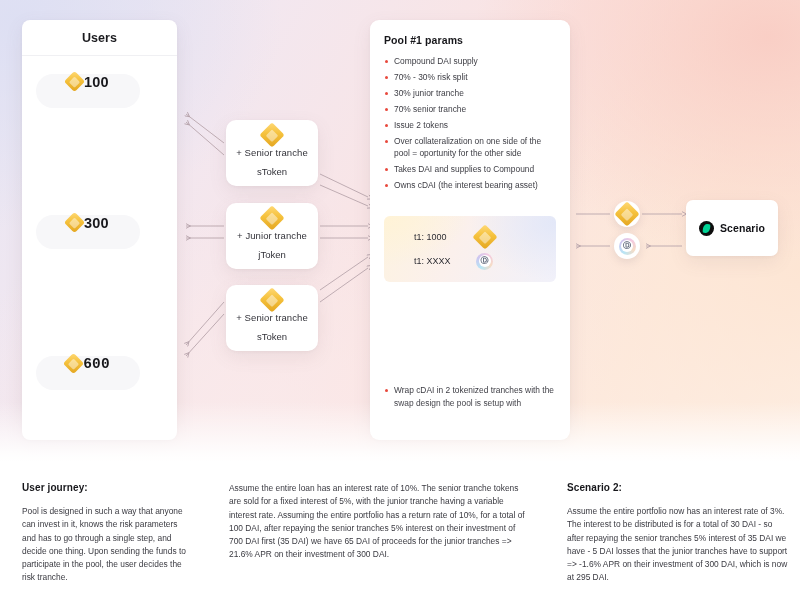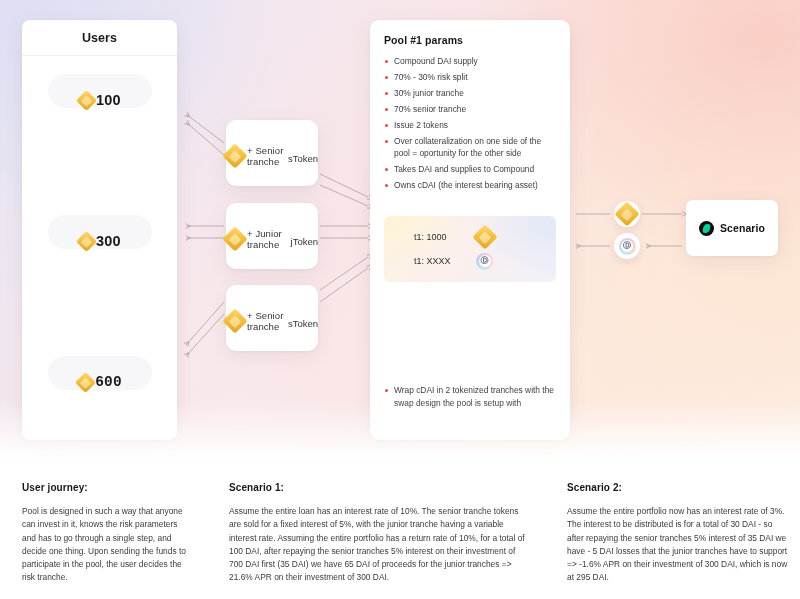--- a/index.html
+++ b/index.html
@@ -58,26 +58,26 @@
     text-align: center;
     font-size: 12.5px;
     font-weight: bold;
     color: #1b1b1f;
     padding: 11px 0 10px;
     border-bottom: 1px solid #f0f0f3;
     letter-spacing: .1px;
   }
   .user-chip {
     position: absolute;
-    left: 26px;
+    left: 14px;
     width: 104px; height: 34px;
     border-radius: 17px;
     background: #f7f7f9;
     display: flex;
-    align-items: flex-end;
+    align-items: flex-start;
     justify-content: center;
     gap: 2px;
   }
   .user-chip .amount {
     font-size: 14.5px;
     font-weight: bold;
     color: #18181c;
     letter-spacing: .2px;
   }
   #chip-0 { top: 54px; }
@@ -127,21 +127,21 @@
     color: #5b6477;
     line-height: 1;
   }
 
   
   .tranche-card {
     left: 226px;
     width: 92px; height: 66px;
     padding-top: 6px;
     display: flex;
-    flex-direction: row;
+    flex-direction: column;
     align-items: center;
     justify-content: flex-start;
     gap: 3px;
   }
   #tranche-0 { top: 120px; }
   #tranche-1 { top: 203px; }
   #tranche-2 { top: 285px; }
   .tranche-label {
     font-size: 9.5px;
     color: #33333a;
@@ -416,20 +416,19 @@
 
   </div>
 </div>
 
 <div id="footer">
   <div class="note" id="note-0">
     <h3>User journey:</h3>
     <p>Pool is designed in such a way that anyone can invest in it, knows the risk parameters and has to go through a single step, and decide one thing. Upon sending the funds to participate in the pool, the user decides the risk tranche.</p>
   </div>
   <div class="note" id="note-1">
-    <h3>Scenario 1:</h3>
     <p>Assume the entire loan has an interest rate of 10%. The senior tranche tokens are sold for a fixed interest of 5%, with the junior tranche having a variable interest rate. Assuming the entire portfolio has a return rate of 10%, for a total of 100 DAI, after repaying the senior tranches 5% interest on their investment of 700 DAI first (35 DAI) we have 65 DAI of proceeds for the junior tranches =&gt; 21.6% APR on their investment of 300 DAI.</p>
   </div>
   <div class="note" id="note-2">
     <h3>Scenario 2:</h3>
     <p>Assume the entire portfolio now has an interest rate of 3%. The interest to be distributed is for a total of 30 DAI - so after repaying the senior tranches 5% interest of 35 DAI we have - 5 DAI losses that the junior tranches have to support =&gt; -1.6% APR on their investment of 300 DAI, which is now at 295 DAI.</p>
   </div>
 </div>
 
 </body></html>

